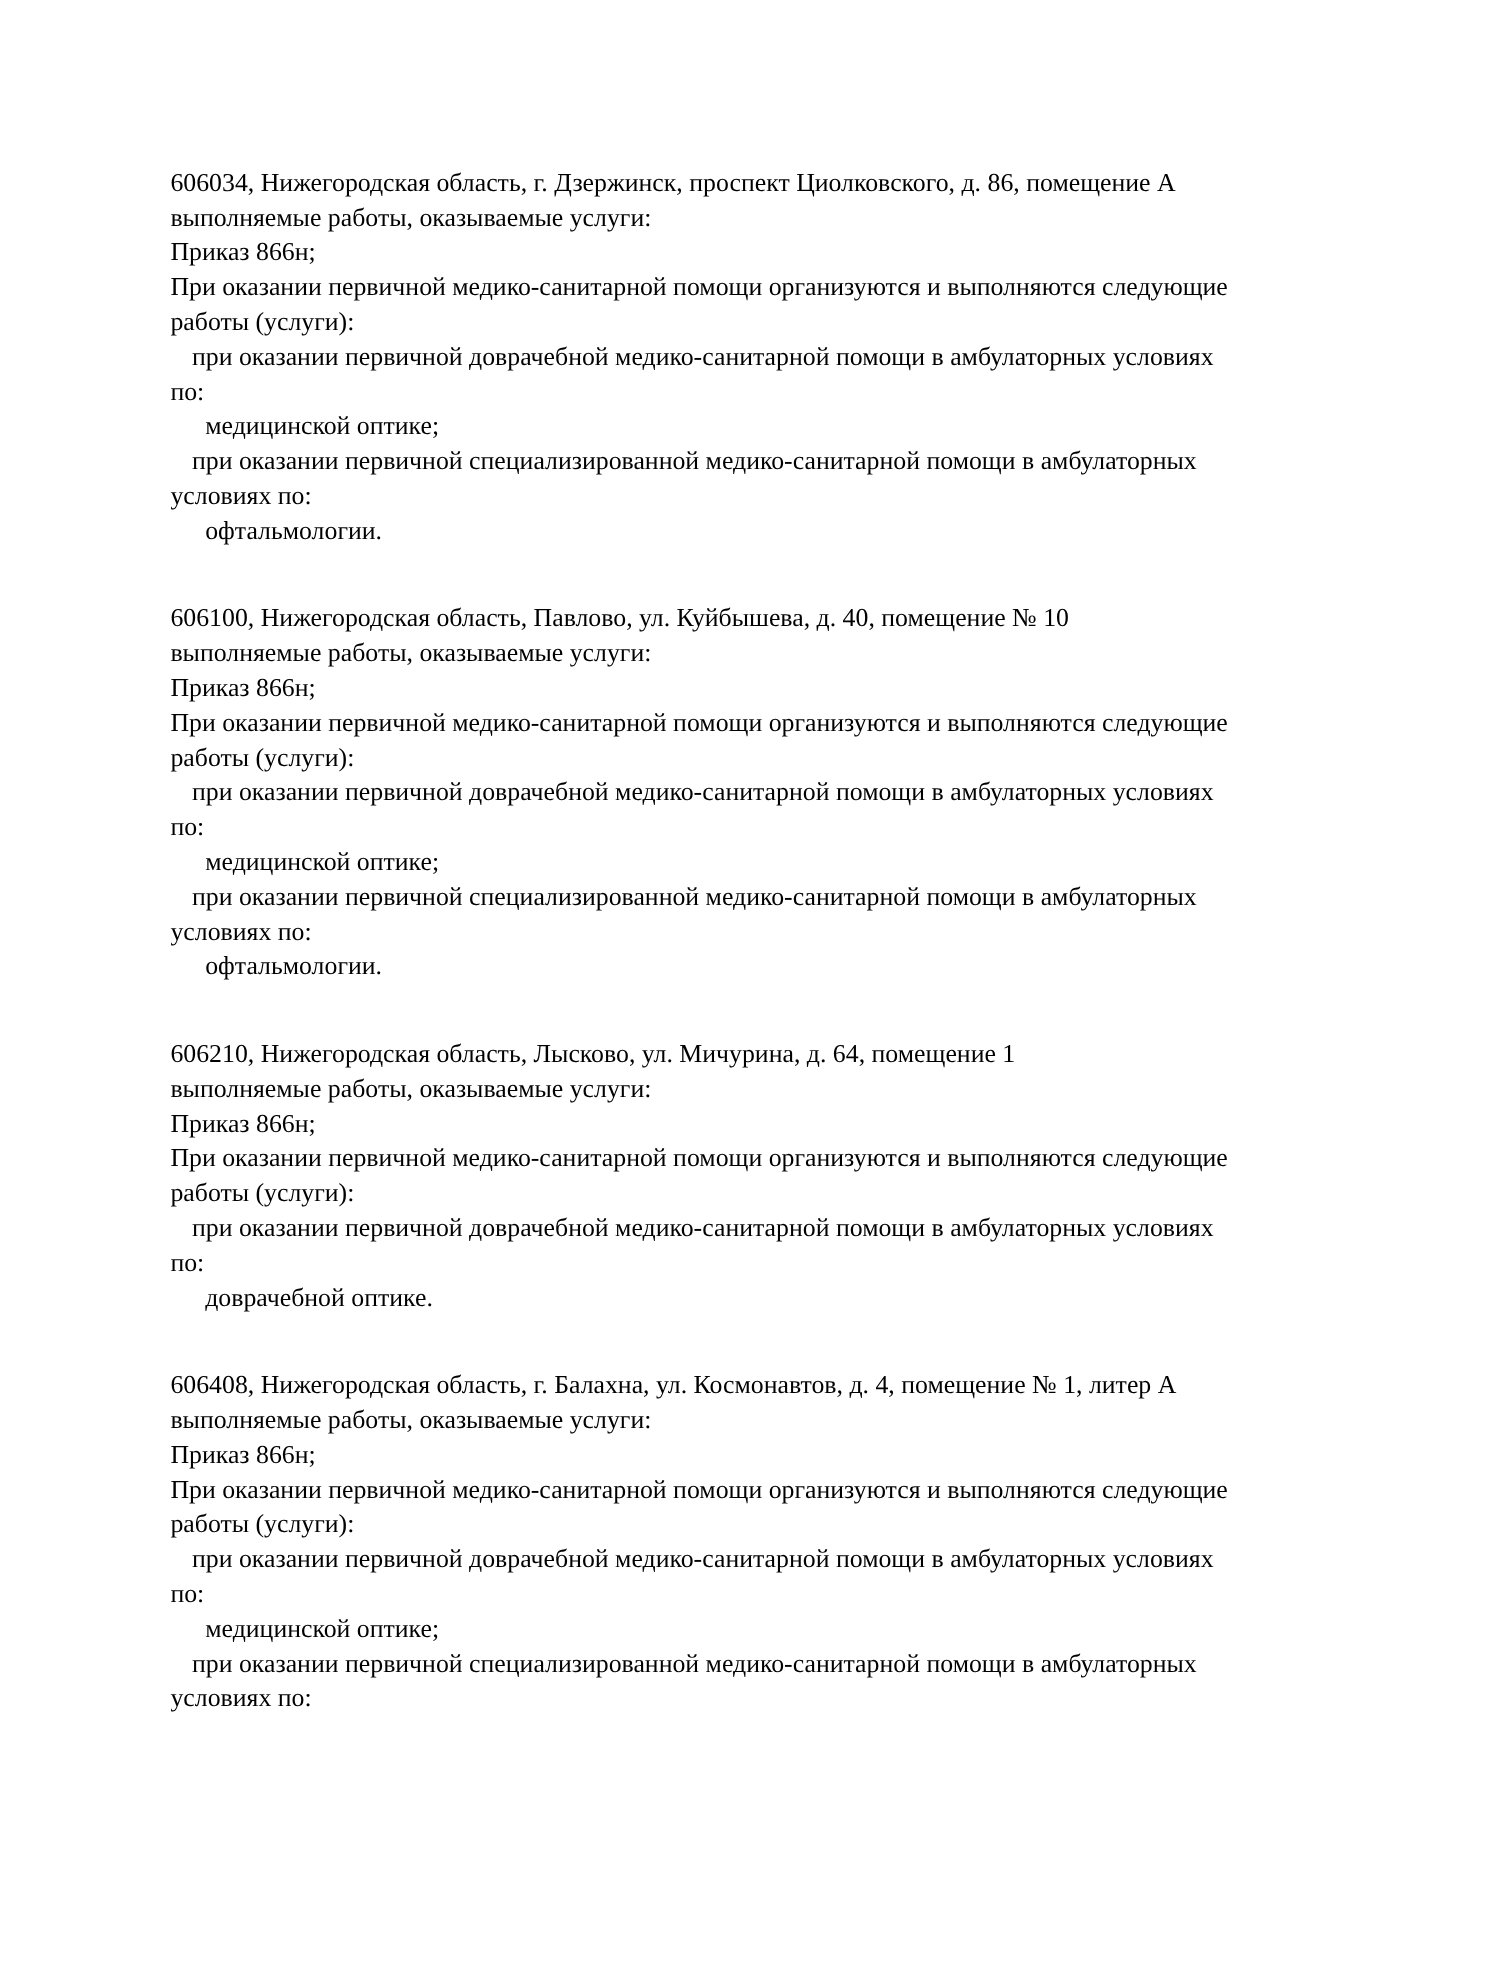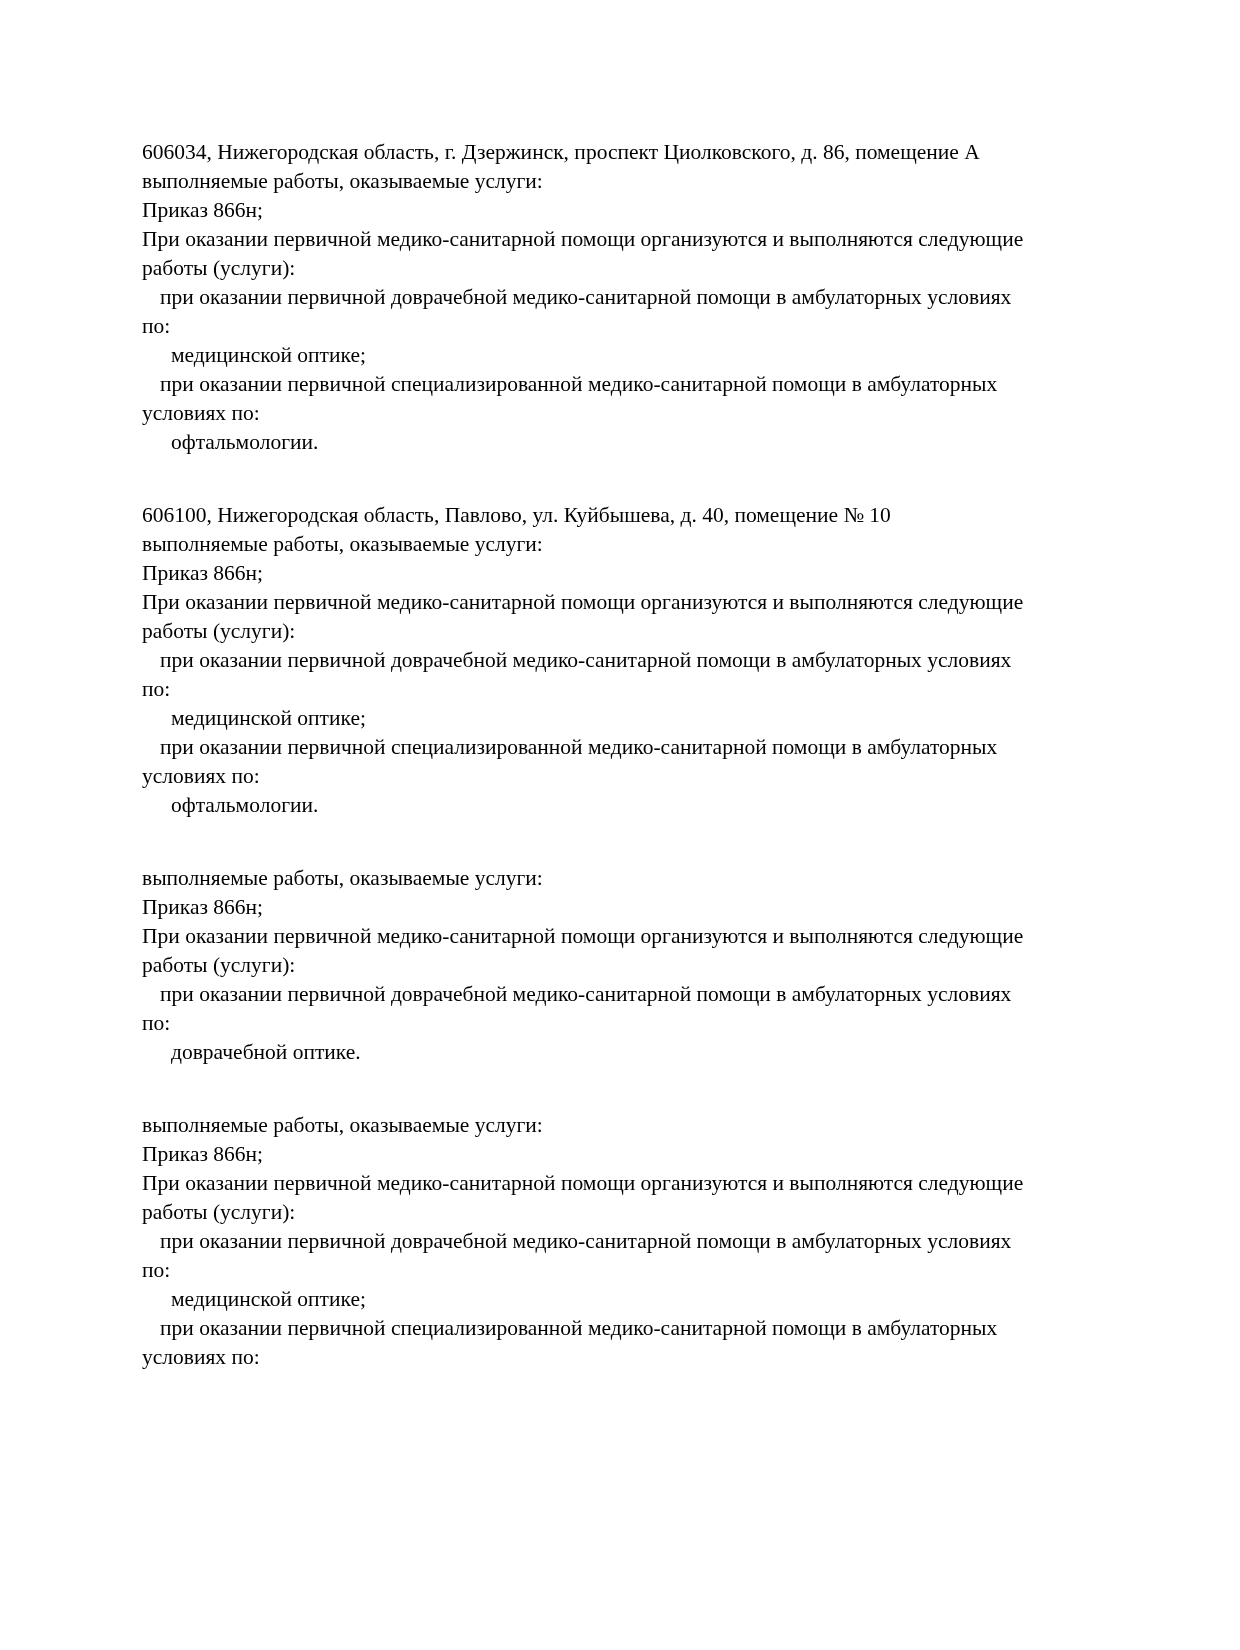--- a/index.html
+++ b/index.html
@@ -58,29 +58,31 @@
         <div class="line indent-0">При оказании первичной медико-санитарной помощи организуются и выполняются следующие</div>
         <div class="line indent-0">работы (услуги):</div>
         <div class="line indent-1">при оказании первичной доврачебной медико-санитарной помощи в амбулаторных условиях</div>
         <div class="line indent-0">по:</div>
         <div class="line indent-2">медицинской оптике;</div>
         <div class="line indent-1">при оказании первичной специализированной медико-санитарной помощи в амбулаторных</div>
         <div class="line indent-0">условиях по:</div>
         <div class="line indent-2">офтальмологии.</div>
       </div>
       <div class="block">
+        <div class="line indent-0">606210, Нижегородская область, Лысково, ул. Мичурина, д. 64, помещение 1</div>
         <div class="line indent-0">выполняемые работы, оказываемые услуги:</div>
         <div class="line indent-0">Приказ 866н;</div>
         <div class="line indent-0">При оказании первичной медико-санитарной помощи организуются и выполняются следующие</div>
         <div class="line indent-0">работы (услуги):</div>
         <div class="line indent-1">при оказании первичной доврачебной медико-санитарной помощи в амбулаторных условиях</div>
         <div class="line indent-0">по:</div>
         <div class="line indent-2">доврачебной оптике.</div>
       </div>
       <div class="block">
+        <div class="line indent-0">606408, Нижегородская область, г. Балахна, ул. Космонавтов, д. 4, помещение № 1, литер А</div>
         <div class="line indent-0">выполняемые работы, оказываемые услуги:</div>
         <div class="line indent-0">Приказ 866н;</div>
         <div class="line indent-0">При оказании первичной медико-санитарной помощи организуются и выполняются следующие</div>
         <div class="line indent-0">работы (услуги):</div>
         <div class="line indent-1">при оказании первичной доврачебной медико-санитарной помощи в амбулаторных условиях</div>
         <div class="line indent-0">по:</div>
         <div class="line indent-2">медицинской оптике;</div>
         <div class="line indent-1">при оказании первичной специализированной медико-санитарной помощи в амбулаторных</div>
         <div class="line indent-0">условиях по:</div>
       </div>

